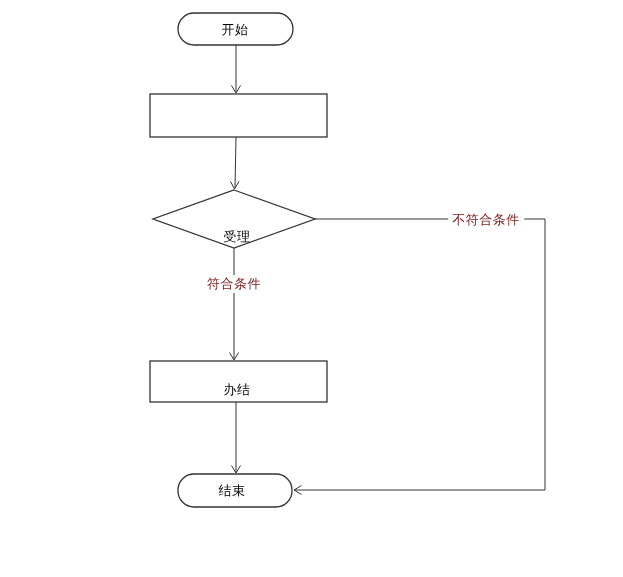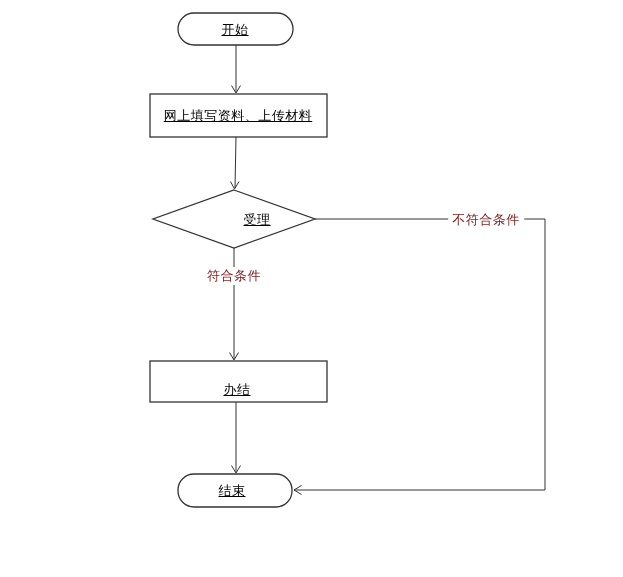--- a/index.html
+++ b/index.html
@@ -21,21 +21,20 @@
     top: 0;
   }
   .node-label {
     position: absolute;
     transform: translate(-50%, -50%);
     font-size: 13px;
     color: #000000;
     white-space: nowrap;
     letter-spacing: 0.5px;
     text-align: center;
-    text-decoration: underline;
   }
   .edge-label {
     position: absolute;
     transform: translate(-50%, -50%);
     font-size: 13px;
     color: #7f1d1d;
     white-space: nowrap;
     letter-spacing: 0.5px;
     background: #ffffff;
     padding: 0 4px;
@@ -75,25 +74,24 @@
       <path d="M236 402 L236 472"></path>
       <path d="M231.5 465.5 L236 473 L240.5 465.5"></path>
 
       <path d="M315 219 L545 219 L545 490 L294 490"></path>
       <path d="M301.5 485.5 L294 490 L301.5 494.5"></path>
     </g>
   </svg>
 
   <div class="node-label" style="left:235px; top:30px;">开始</div>
 
-  <div class="node-label" style="left:238px; top:116px;">网上填写资料、上传材料</div>
 
-  <div class="node-label" style="left:237px; top:220px;margin-left:20px;">受理</div>
+  <div class="node-label" style="left:237px; top:237px;">受理</div>
 
   <div class="node-label" style="left:237px; top:390px;">办结</div>
 
   <div class="node-label" style="left:232px; top:491px;">结束</div>
 
-  <div class="edge-label" style="left:234px; top:276px;">符合条件</div>
+  <div class="edge-label" style="left:234px; top:284px;">符合条件</div>
 
   <div class="edge-label" style="left:486px; top:220px;">不符合条件</div>
 
 </div>
 
 </body></html>

